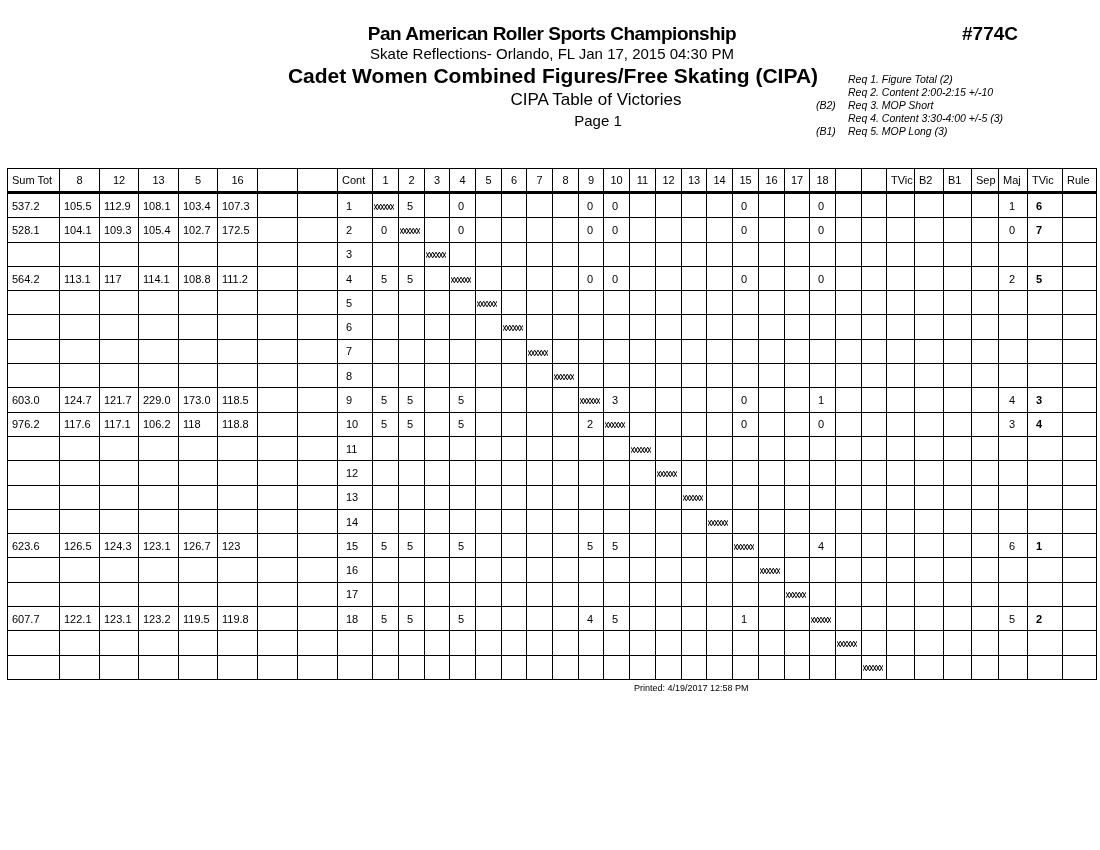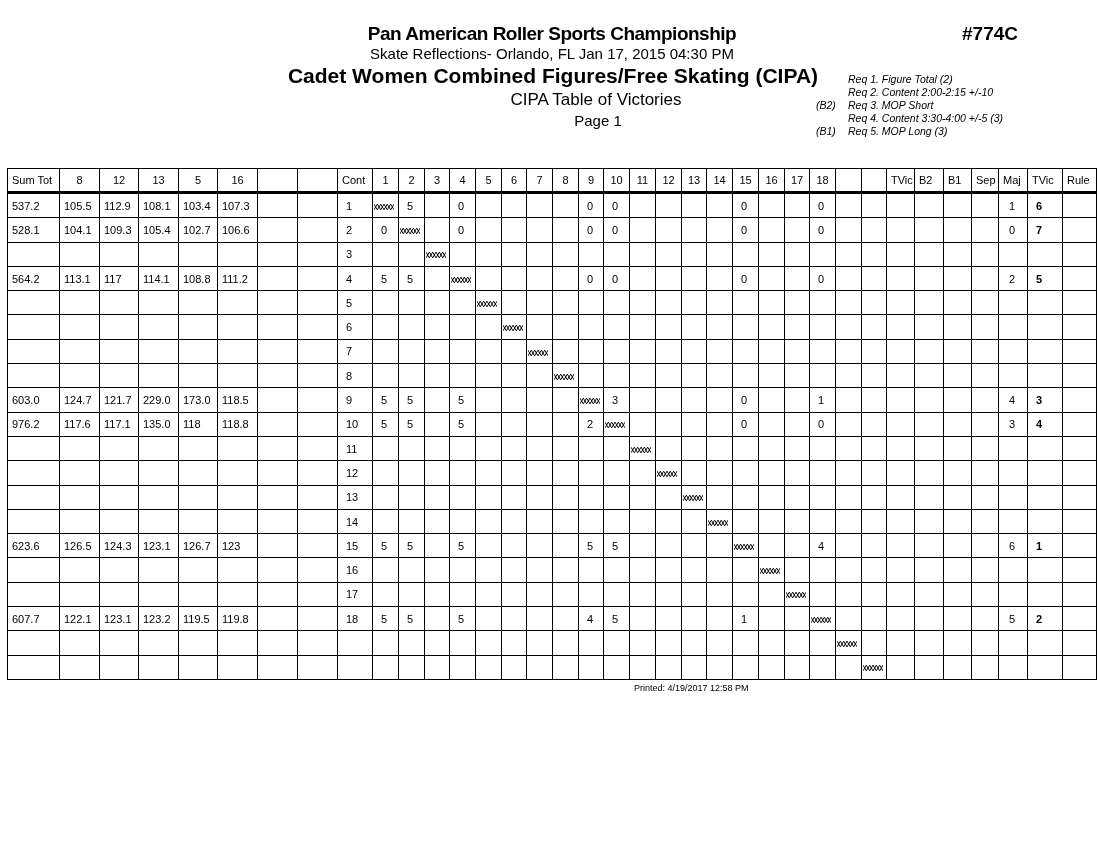--- a/index.html
+++ b/index.html
@@ -179,21 +179,21 @@
         <td style="padding-left: 10px;">1</td>
         <td class="b" style="padding-left: 8px;">6</td>
         <td></td>
       </tr>
       <tr>
         <td>528.1</td>
         <td>104.1</td>
         <td>109.3</td>
         <td>105.4</td>
         <td>102.7</td>
-        <td>106.6</td>
+        <td>172.5</td>
         <td></td>
         <td></td>
         <td style="padding-left: 8px;">2</td>
         <td style="padding-left: 8px;">0</td>
         <td style="padding: 0px 0px 0px 1px;"><svg class="xxx" viewBox="0 0 21 8" xmlns="http://www.w3.org/2000/svg">
             <polyline points="0,1 3.5,7 7,1 10.5,7 14,1 17.5,7 21,1" fill="none" stroke="#000" stroke-width="1"></polyline>
             <polyline points="0,7 3.5,1 7,7 10.5,1 14,7 17.5,1 21,7" fill="none" stroke="#000" stroke-width="1"></polyline>
           </svg></td>
         <td style="padding-left: 8px;"></td>
         <td style="padding-left: 8px;">0</td>
@@ -505,21 +505,21 @@
         <td style="padding-left: 8px;"></td>
         <td style="padding-left: 8px;"></td>
         <td style="padding-left: 10px;">4</td>
         <td class="b" style="padding-left: 8px;">3</td>
         <td></td>
       </tr>
       <tr>
         <td>976.2</td>
         <td>117.6</td>
         <td>117.1</td>
-        <td>135.0</td>
+        <td>106.2</td>
         <td>118</td>
         <td>118.8</td>
         <td></td>
         <td></td>
         <td style="padding-left: 8px;">10</td>
         <td style="padding-left: 8px;">5</td>
         <td style="padding-left: 8px;">5</td>
         <td style="padding-left: 8px;"></td>
         <td style="padding-left: 8px;">5</td>
         <td style="padding-left: 8px;"></td>

